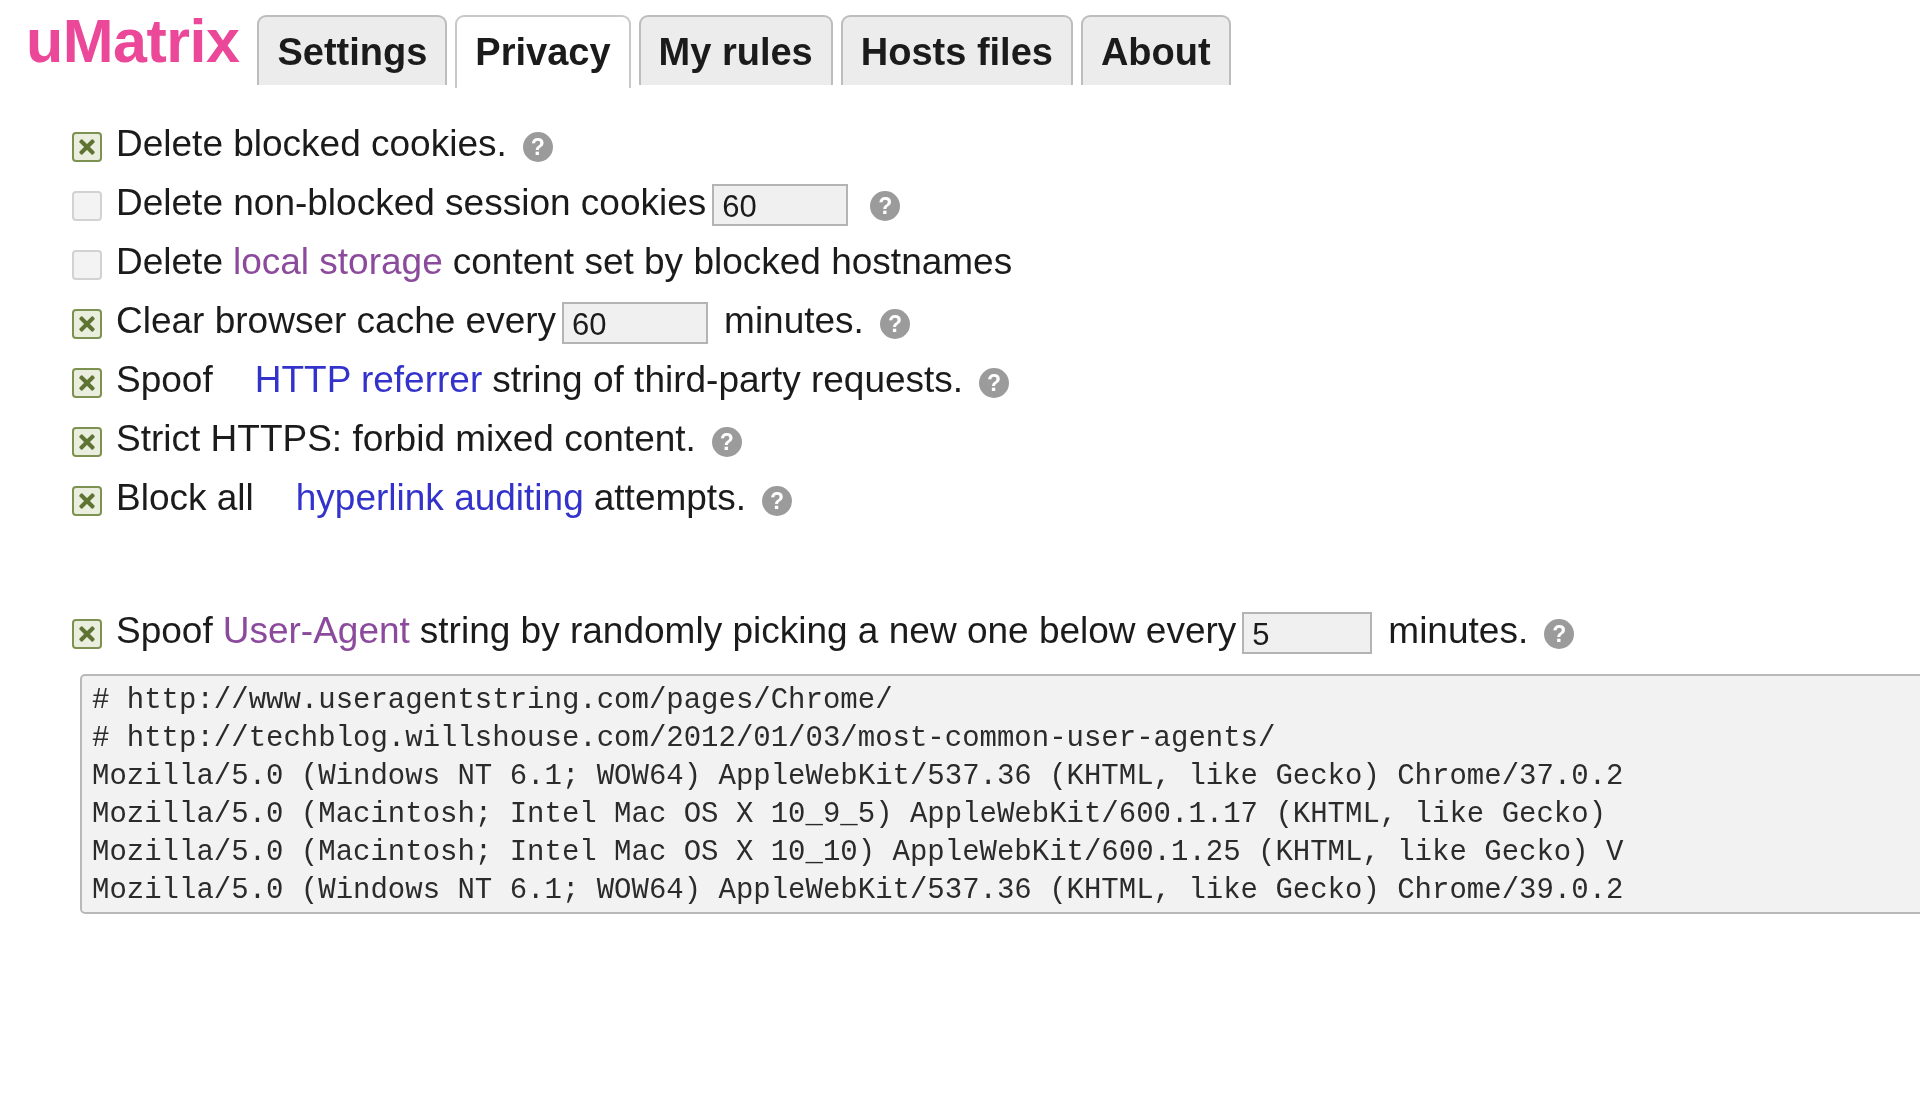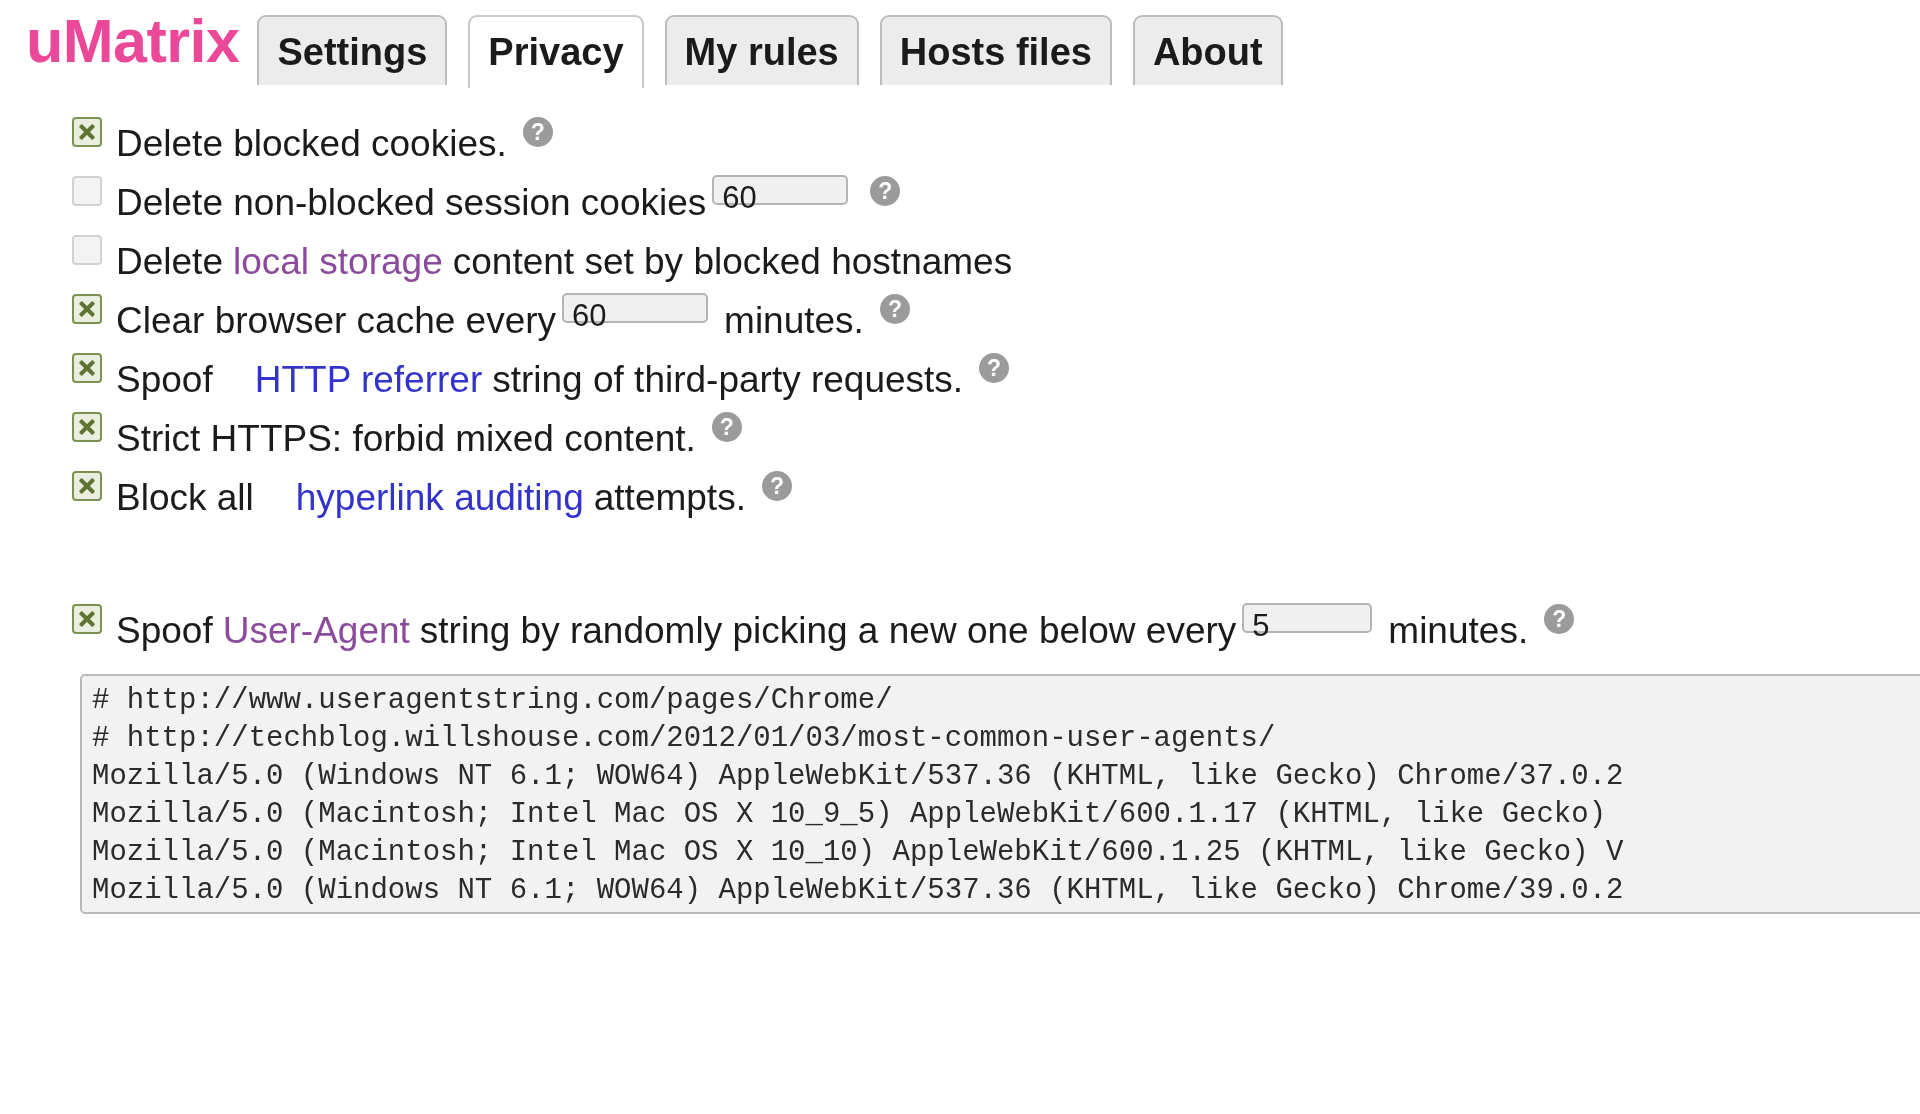--- a/index.html
+++ b/index.html
@@ -40,21 +40,21 @@
     padding: 0 18px 16px 4px;
     white-space: nowrap;
   }
   .tab {
     position: relative;
     font-size: 38px;
     font-weight: 600;
     line-height: 1;
     color: #1b1b1b;
     padding: 16px 18px 17px 18px;
-    margin-right: 21px;
+    margin-right: 8px;
     border: 2px solid #bdbdbd;
     border-bottom: none;
     border-radius: 9px 9px 0 0;
     background: #ececec;
     white-space: nowrap;
     box-sizing: border-box;
   }
   .tab.active {
     background: #ffffff;
     border-color: #c9c9c9;
@@ -67,21 +67,21 @@
     height: 5px;
     background: #ffffff;
   }
 
   
   .content {
     padding: 26px 0 0 72px;
   }
   .row {
     display: flex;
-    align-items: flex-start;
+    align-items: center;
     flex-wrap: wrap;
     font-size: 37px;
     line-height: 59px;
     white-space: nowrap;
   }
   .row.wrapme { white-space: normal; max-width: 1830px; }
 
   
   .cb {
     display: inline-block;
@@ -134,23 +134,23 @@
     margin: 0 6px 0 16px;
     position: relative;
     top: 3px;
     flex: 0 0 auto;
   }
 
   
   .num {
     display: inline-block;
     box-sizing: border-box;
-    height: 30px;
+    height: 42px;
     border: 2px solid #b4b4b4;
-    border-radius: 5px;
+    border-radius: 0;
     background: #f0f0f0;
     font-family: "Liberation Sans", sans-serif;
     font-size: 31px;
     line-height: 42px;
     color: #1b1b1b;
     padding: 0 8px;
     margin: 0 6px;
     vertical-align: middle;
     position: relative;
     top: 2px;

